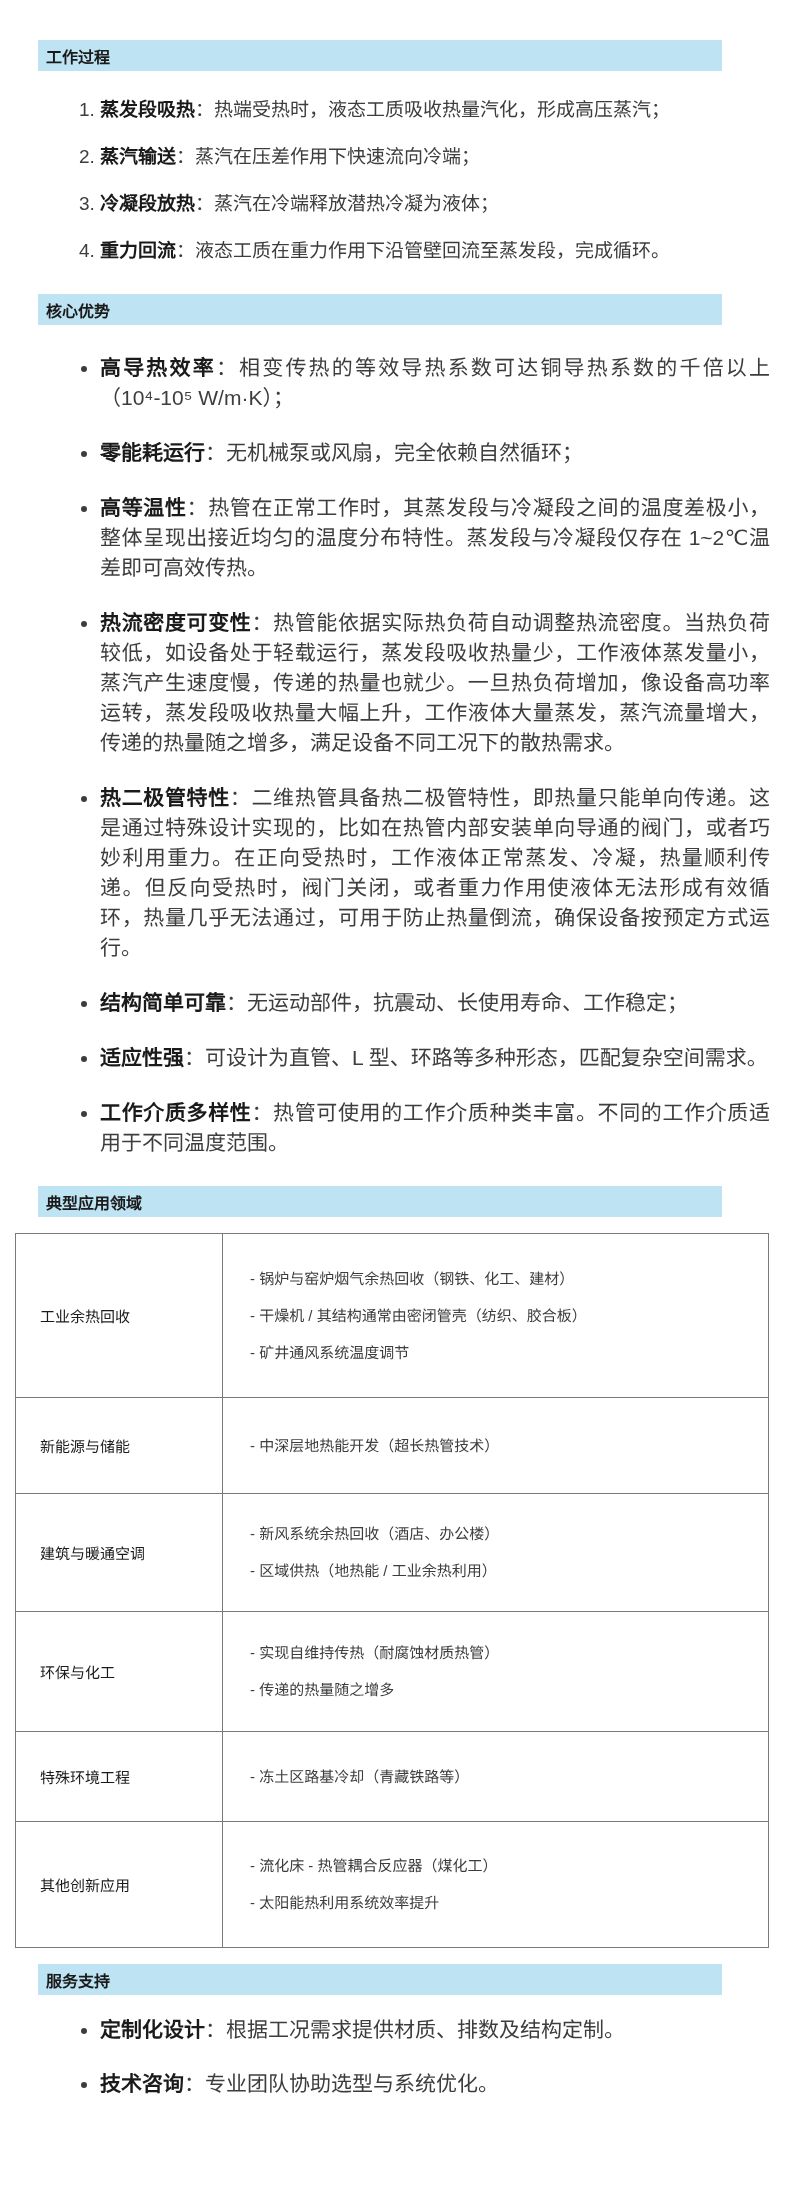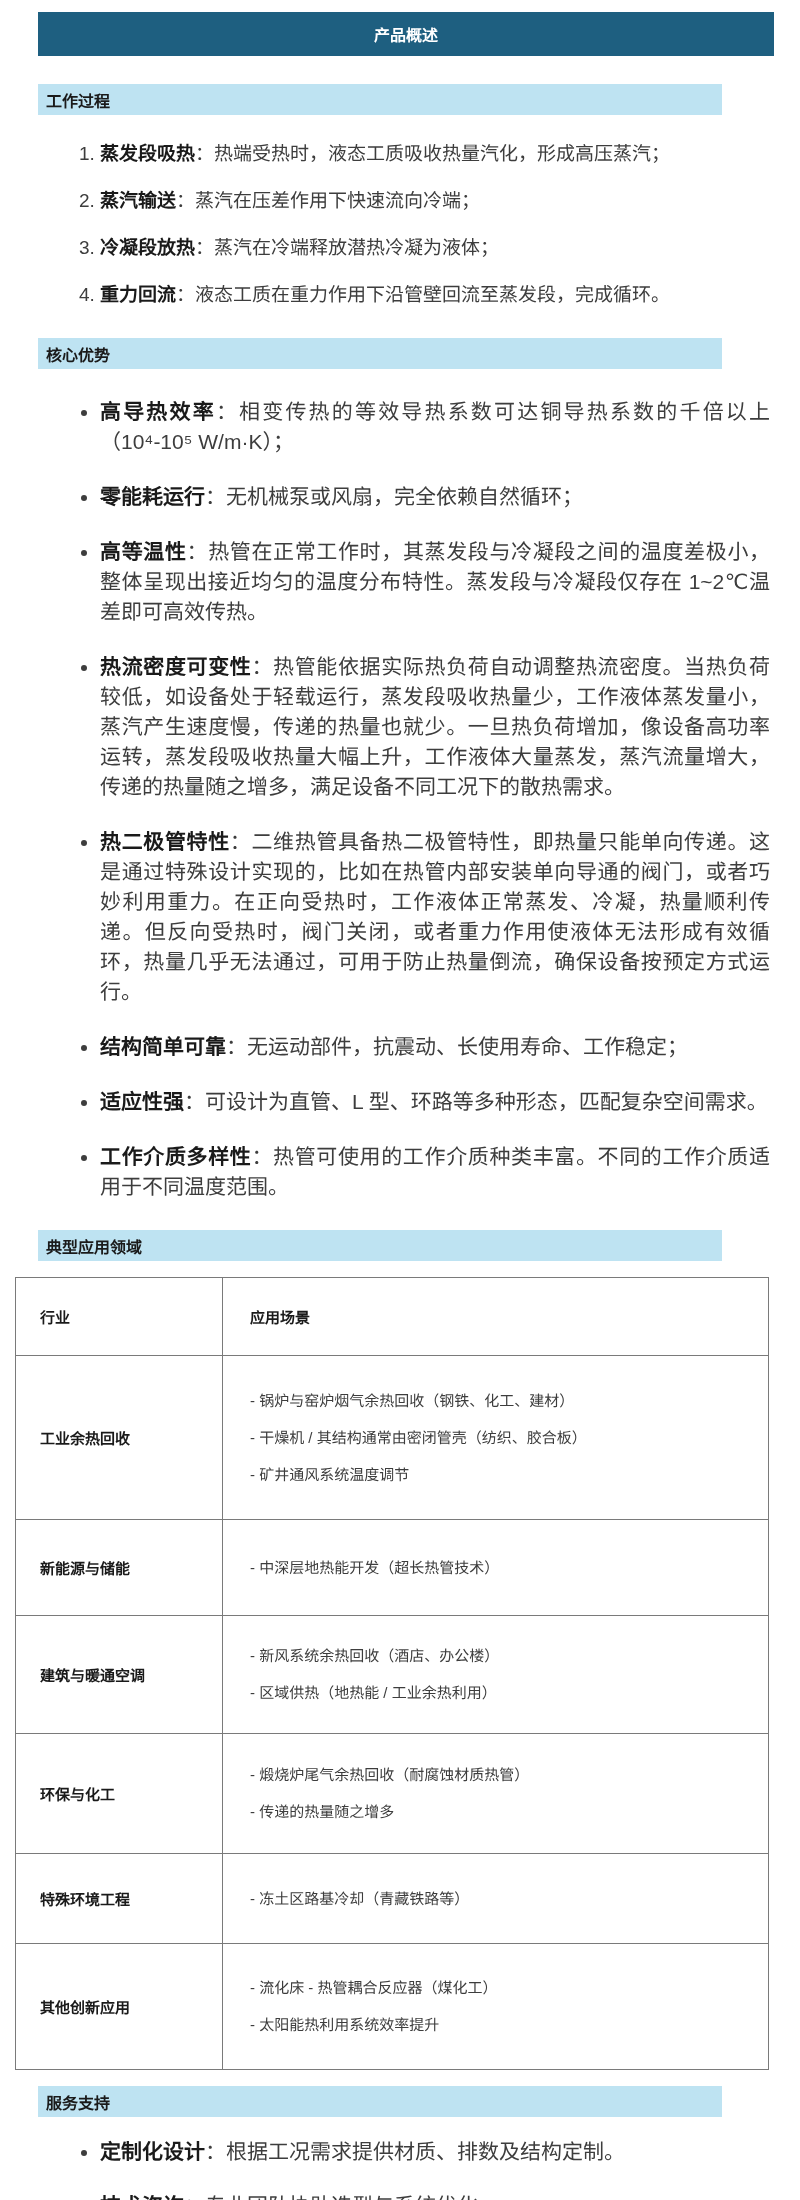--- a/index.html
+++ b/index.html
@@ -54,42 +54,39 @@
     border-collapse:collapse;table-layout:fixed;
     font-size:15px;color:#3d3d3d;
   }
   table.apps th,table.apps td{
     border:1px solid #7a7a7a;vertical-align:middle;box-sizing:border-box;
   }
   table.apps col.c1{width:207px;}
   table.apps th{
     text-align:left;font-weight:700;color:#1a1a1a;
   }
-  .cell-ind{padding-left:24px;font-weight:700;color:#1a1a1a;}
+  .cell-ind{padding-left:24px;font-weight:400;color:#1a1a1a;}
   .cell-app{padding-left:27px;padding-right:12px;}
   .app-line{line-height:30px;margin:7px 0;}
   tr.t-head{height:78px;}
   tr.row-1{height:164px;}
   tr.row-2{height:96px;}
   tr.row-3{height:118px;}
   tr.row-4{height:120px;}
   tr.row-5{height:90px;}
   tr.row-6{height:126px;}
 
   ul.bullets.service{margin-top:20px;}
   ul.bullets.service li{margin-bottom:24px;}
 </style>
 </head>
 <body>
 
 <div class="page">
 
-  <div class="dark-bar">
-    <span>产品概述</span>
-  </div>
 
 
   <div class="blue-bar">
     <span>工作过程</span>
   </div>
 
   <ol class="steps">
     <li><span class="lbl">蒸发段吸热</span><span>：热端受热时，液态工质吸收热量汽化，形成高压蒸汽；</span></li>
     <li><span class="lbl">蒸汽输送</span><span>：蒸汽在压差作用下快速流向冷端；</span></li>
     <li><span class="lbl">冷凝段放热</span><span>：蒸汽在冷端释放潜热冷凝为液体；</span></li>
@@ -114,24 +111,20 @@
   <div class="blue-bar">
     <span>典型应用领域</span>
   </div>
 
   <table class="apps">
     <colgroup>
         <col class="c1">
         <col>
       </colgroup>
     <tbody>
-        <tr class="t-head">
-      <th class="cell-ind">行业</th>
-      <th class="cell-app">应用场景</th>
-    </tr>
     <tr class="row-1">
       <td class="cell-ind">工业余热回收</td>
       <td class="cell-app">
         <div class="app-line">- 锅炉与窑炉烟气余热回收（钢铁、化工、建材）</div>
         <div class="app-line">- 干燥机 / 其结构通常由密闭管壳（纺织、胶合板）</div>
         <div class="app-line">- 矿井通风系统温度调节</div>
       </td>
     </tr>
     <tr class="row-2">
       <td class="cell-ind">新能源与储能</td>
@@ -142,21 +135,21 @@
     <tr class="row-3">
       <td class="cell-ind">建筑与暖通空调</td>
       <td class="cell-app">
         <div class="app-line">- 新风系统余热回收（酒店、办公楼）</div>
         <div class="app-line">- 区域供热（地热能 / 工业余热利用）</div>
       </td>
     </tr>
     <tr class="row-4">
       <td class="cell-ind">环保与化工</td>
       <td class="cell-app">
-        <div class="app-line">- 煅烧炉尾气余热回收（耐腐蚀材质热管）</div>
+        <div class="app-line">- 实现自维持传热（耐腐蚀材质热管）</div>
         <div class="app-line">- 传递的热量随之增多</div>
       </td>
     </tr>
     <tr class="row-5">
       <td class="cell-ind">特殊环境工程</td>
       <td class="cell-app">
         <div class="app-line">- 冻土区路基冷却（青藏铁路等）</div>
       </td>
     </tr>
     <tr class="row-6">

